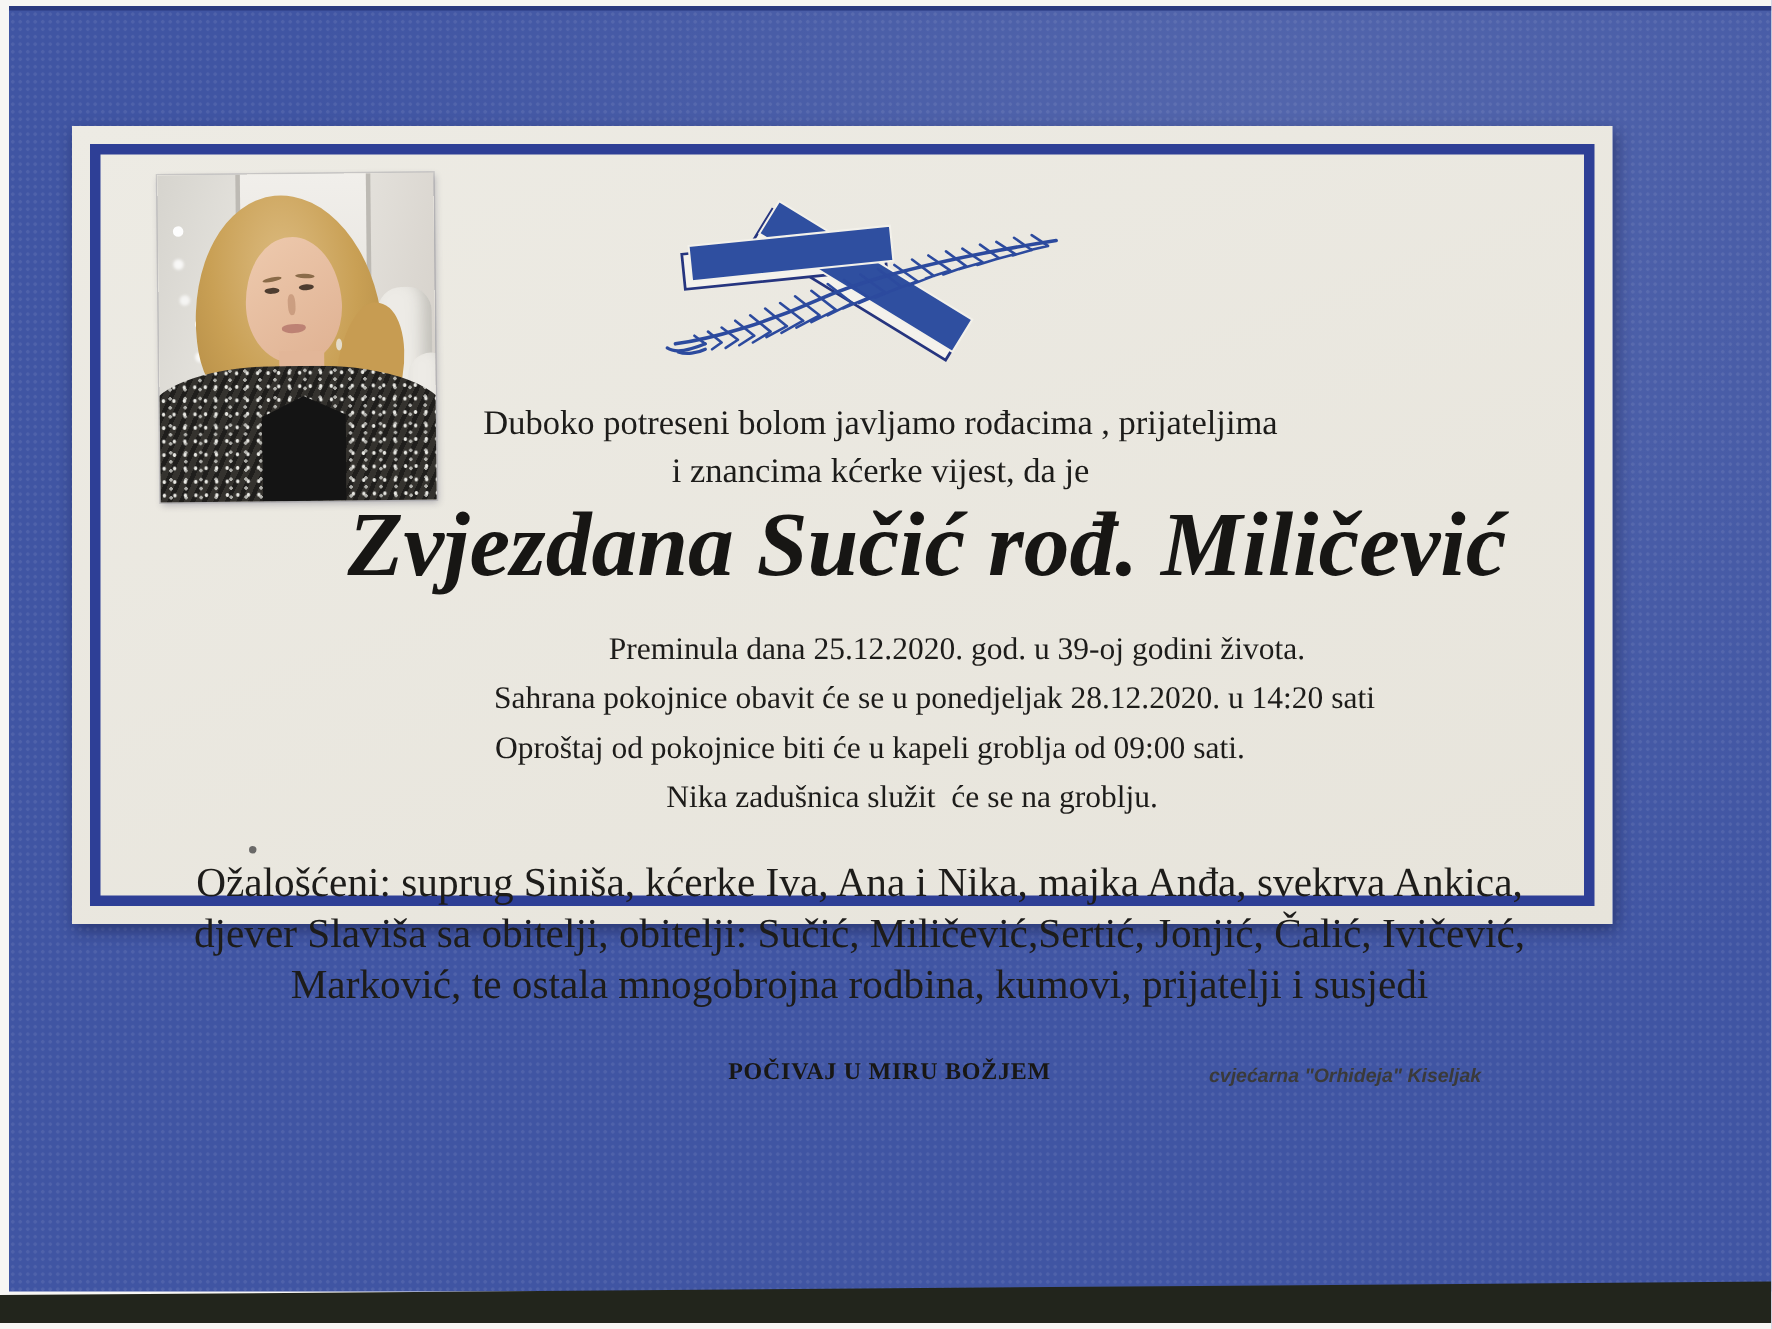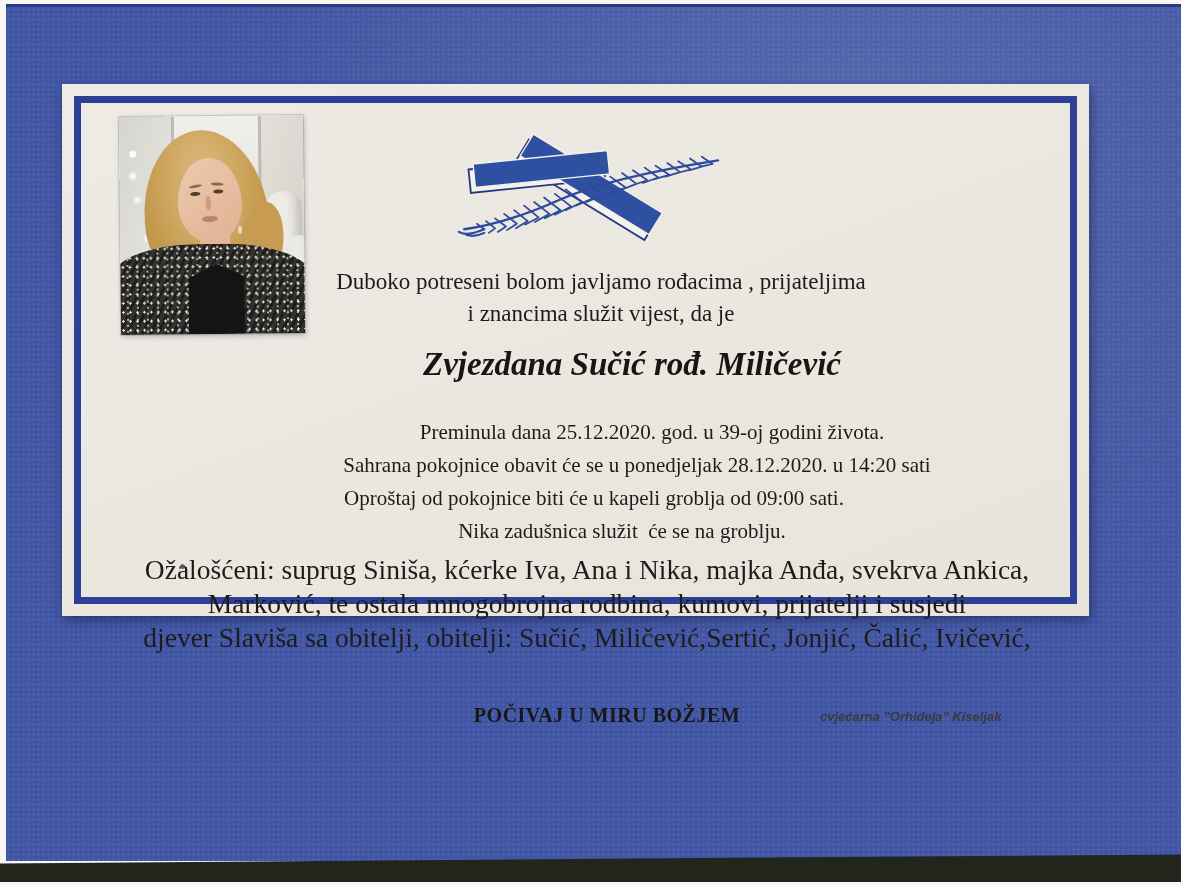--- a/index.html
+++ b/index.html
@@ -8,21 +8,21 @@
   
   .paper{position:absolute;left:6px;top:4px;width:1175px;height:854px;
          background:#4055a3;border-top:3px solid #2b3a80;
          background-image:
            radial-gradient(ellipse at 72% 12%, rgba(255,255,255,0.10), rgba(255,255,255,0) 55%),
            radial-gradient(rgba(255,255,255,0.08) 1px, rgba(255,255,255,0) 1.3px);
          background-size:auto,5px 5px;}
   .backdrop{position:absolute;left:0;top:852px;width:1181px;height:30px;background:#22251c;
             clip-path:polygon(0 38%,100% 8%,100% 100%,0 100%);}
   
-  .card{position:absolute;left:62px;top:84px;width:1027px;height:532px;
+  .card{position:absolute;left:48px;top:84px;width:1027px;height:532px;
         background:linear-gradient(160deg,#edebe4,#e7e4db);
         box-shadow:2px 4px 10px rgba(15,20,55,0.45);}
   .card-border{position:absolute;left:12px;top:12px;right:12px;bottom:12px;
         border:7px solid #2e3f96;pointer-events:none;}
   
   .photo{position:absolute;left:58px;top:32px;width:184px;height:218px;overflow:hidden;
          transform:rotate(-0.6deg);
          background:linear-gradient(105deg,#d6d4ce 0%,#eae8e3 42%,#d2cdc6 100%);
          box-shadow:0 0 0 1px rgba(110,110,125,0.25),1px 2px 5px rgba(50,50,80,0.3);}
   .ph-window{position:absolute;left:52px;top:0;width:84px;height:132px;
@@ -58,27 +58,27 @@
          clip-path:polygon(0 20%,50% 0,100% 18%,100% 100%,0 100%);}
   .ph-earring{position:absolute;left:118px;top:110px;width:4px;height:8px;border-radius:50%;
          background:#e4dccb;}
   
   .emblem{position:absolute;left:395px;top:40px;}
   
   .line{white-space:pre;color:#1d1c1a;}
   .intro{position:absolute;left:225px;top:182px;width:640px;text-align:center;transform:translateX(-6px);}
   .intro .line{font-size:23px;line-height:32px;}
   .name{position:absolute;left:110px;top:254px;width:900px;text-align:center;transform:translateX(10px);
-        font-size:33px;line-height:52px;font-weight:bold;font-style:italic;color:#171614;white-space:pre;}
+        font-size:61px;line-height:52px;font-weight:bold;font-style:italic;color:#171614;white-space:pre;}
   .body-block{position:absolute;left:90px;top:332px;width:940px;text-align:center;}
   .body-block .line{font-size:21px;line-height:33px;}
-  .mourners{margin-top:5px;}
+  .mourners{margin-top:23px;}
   .mourners .line{font-size:27.5px;line-height:34px;}
   .footer{position:absolute;left:90px;top:616px;width:940px;text-align:center;}
-  .rip{font-size:20px;font-weight:bold;letter-spacing:0.5px;color:#181715;transform:translateX(-15px);
+  .rip{font-size:16px;font-weight:bold;letter-spacing:0.5px;color:#181715;transform:translateX(-15px);
        white-space:pre;line-height:30px;}
   .florist{position:absolute;left:668px;top:9px;font-family:"Liberation Sans","DejaVu Sans",sans-serif;
        font-size:13px;font-weight:bold;font-style:italic;color:#3a3a3a;white-space:pre;}
   .speck{position:absolute;left:118px;top:480px;width:5px;height:5px;border-radius:50%;
        background:#4a4a4a;opacity:0.8;}
 </style>
 </head>
 <body>
 
 <div class="scene">
@@ -146,34 +146,34 @@
           M78,107 l-15,-12 M78,107 l-13,8
           M66,110 l-14,-11 M66,110 l-11,7
           M54,113 l-12,-9 M54,113 l-9,6
           M42,115 l-10,-8 M42,115 l-7,5
           M30,116 l-8,-6"></path>
       </g>
     </svg>
 
     <div class="intro">
       <div class="line">Duboko potreseni bolom javljamo rođacima , prijateljima</div>
-      <div class="line">i znancima služit vijest, da je</div>
+      <div class="line">i znancima kćerke vijest, da je</div>
     </div>
 
     <div class="name">Zvjezdana Sučić rođ. Miličević</div>
 
     <div class="body-block">
       <div class="line" style="transform:translateX(30px);">Preminula dana 25.12.2020. god. u 39-oj godini života.</div>
       <div class="line" style="transform:translateX(15px);">Sahrana pokojnice obavit će se u ponedjeljak 28.12.2020. u 14:20 sati</div>
       <div class="line" style="transform:translateX(-28px);">Oproštaj od pokojnice biti će u kapeli groblja od 09:00 sati.</div>
       <div class="line">Nika zadušnica služit  će se na groblju.</div>
       <div class="mourners">
         <div class="line" style="transform:translateX(-35px);">Ožalošćeni: suprug Siniša, kćerke Iva, Ana i Nika, majka Anđa, svekrva Ankica,</div>
+        <div class="line" style="transform:translateX(-35px);">djever Slaviša sa obitelji, obitelji: Sučić, Miličević,Sertić, Jonjić, Čalić, Ivičević,</div>
         <div class="line" style="transform:translateX(-35px);">Marković, te ostala mnogobrojna rodbina, kumovi, prijatelji i susjedi</div>
-        <div class="line" style="transform:translateX(-35px);">djever Slaviša sa obitelji, obitelji: Sučić, Miličević,Sertić, Jonjić, Čalić, Ivičević,</div>
       </div>
     </div>
 
     <div class="footer">
       <div class="rip">POČIVAJ U MIRU BOŽJEM</div>
       <div class="florist">cvjećarna "Orhideja" Kiseljak</div>
     </div>
 
     <div class="speck"></div>
   </div>

